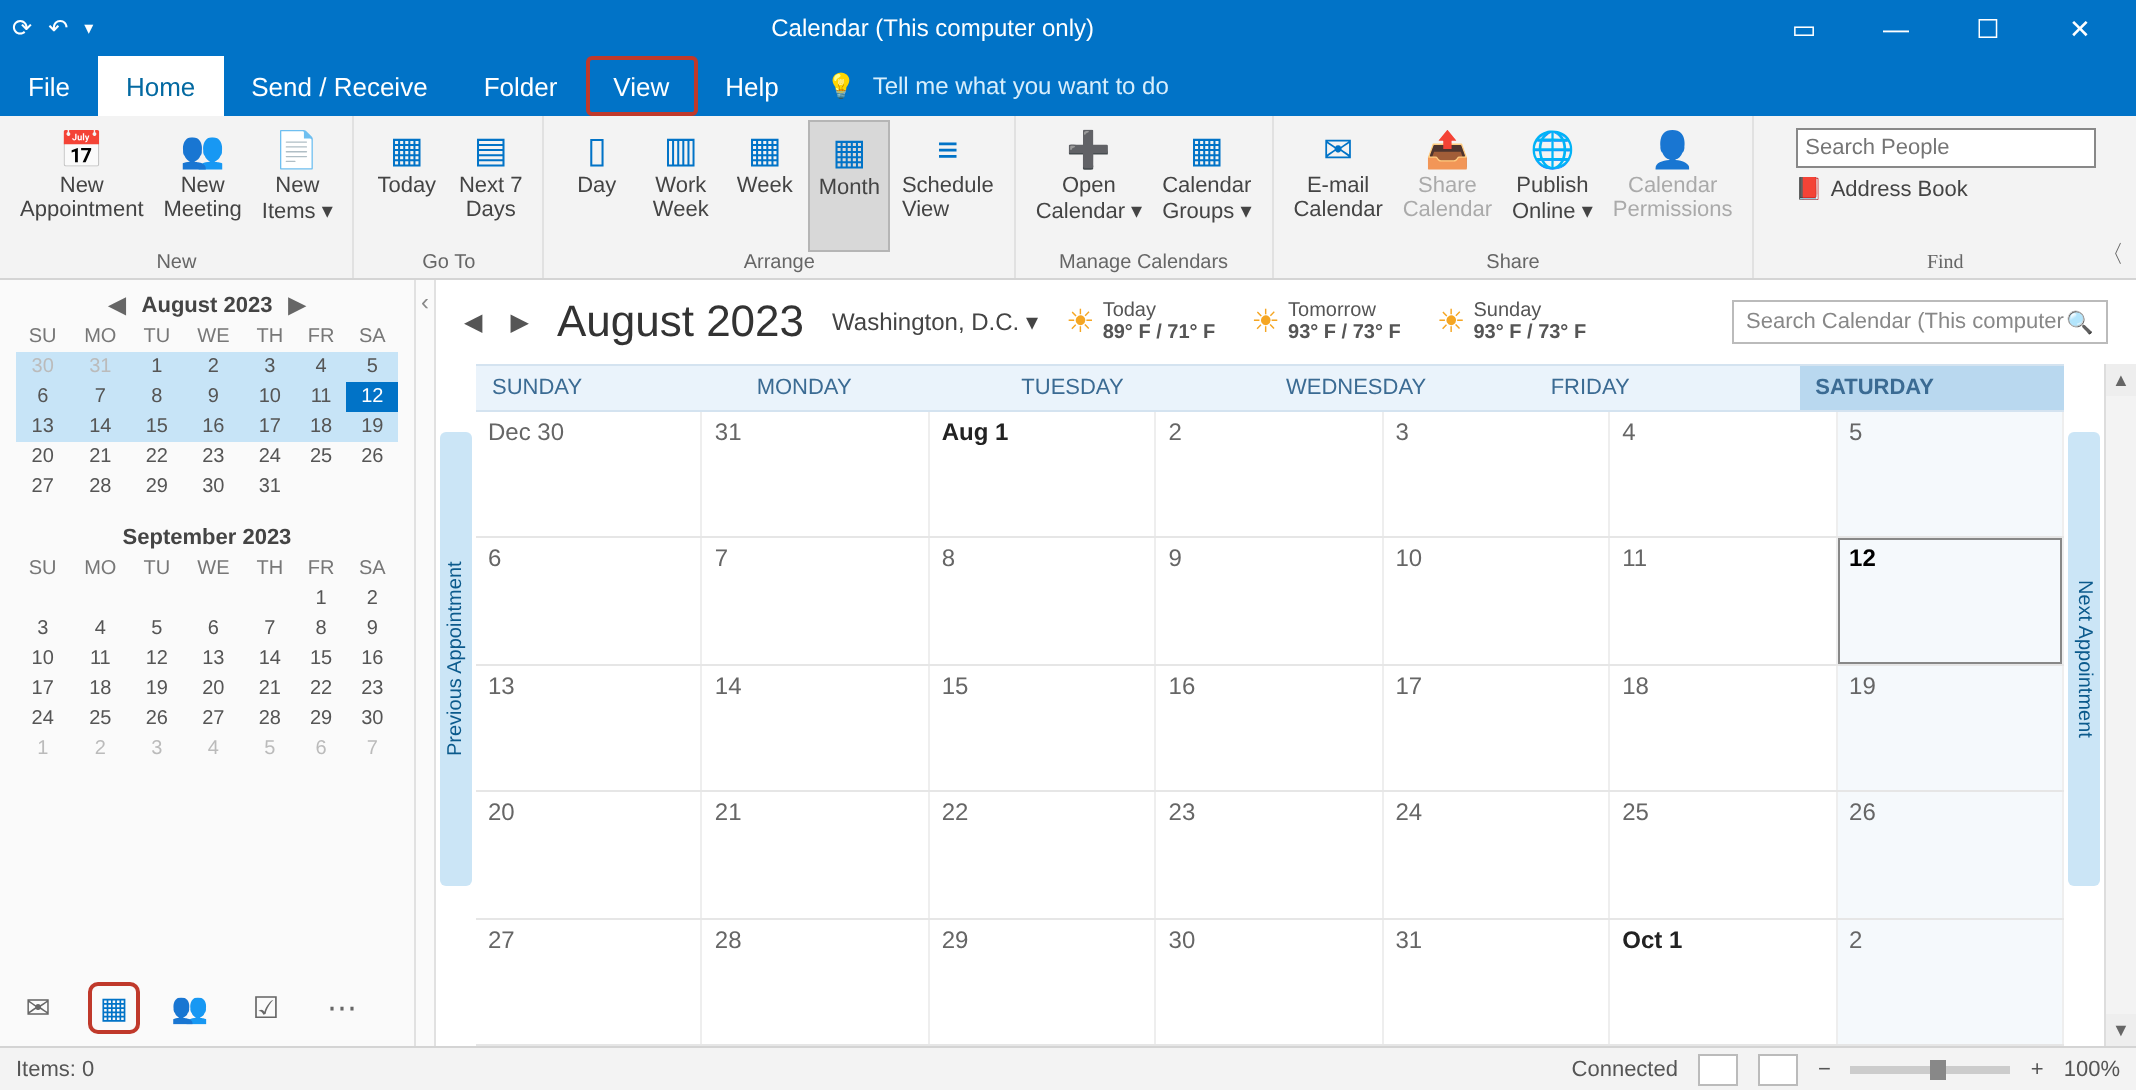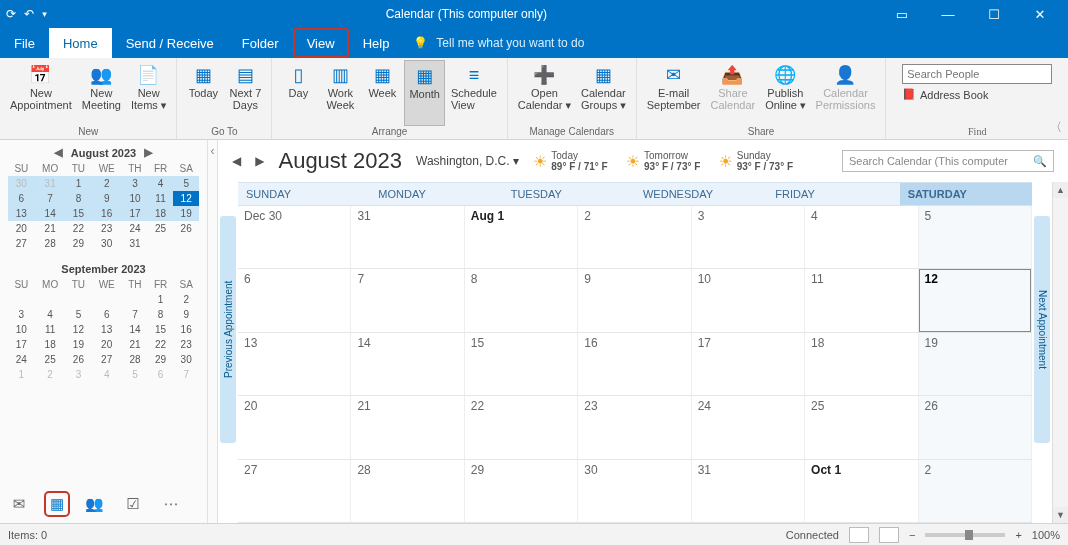--- a/index.html
+++ b/index.html
@@ -46,21 +46,21 @@
 
 .calarea { flex:1; display:flex; flex-direction:column; position:relative; }
 .handle { width:10px; background:#fafafa; border-right:1px solid #e1e1e1; display:flex; align-items:flex-start; justify-content:center; color:#888; cursor:pointer; padding-top:4px; }
 .calhdr { display:flex; align-items:center; gap:14px; padding:8px 14px; }
 .calhdr .navarr { font-size:12px; color:#555; cursor:pointer; }
 .calhdr .month { font-size:22px; color:#333; }
 .calhdr .loc { font-size:12px; color:#444; cursor:pointer; }
 .calhdr .wx { display:flex; gap:18px; align-items:center; font-size:10px; color:#555; }
 .calhdr .wx .w { display:flex; flex-direction:column; align-items:flex-start; }
 .calhdr .wx .sun { font-size:16px; color:#f5a623; margin-right:4px; }
-.calhdr .search { margin-left:auto; width:212px; height:22px; border:1px solid #bbb; display:flex; align-items:center; padding:0 6px; font-size:11px; color:#888; }
+.calhdr .search { margin-left:auto; width:188px; height:22px; border:1px solid #bbb; display:flex; align-items:center; padding:0 6px; font-size:11px; color:#888; }
 .calhdr .search .mag { margin-left:auto; color:#0173c7; cursor:pointer; }
 
 .gridwrap { flex:1; display:flex; position:relative; }
 .prevapt, .nextapt { width:16px; background:#cbe5f6; writing-mode:vertical-rl; transform:rotate(180deg); font-size:10px; color:#0b5a8c; display:flex; align-items:center; justify-content:center; cursor:pointer; border-radius:3px; margin:34px 2px 80px; }
 .nextapt { transform:none; }
 .grid { flex:1; display:flex; flex-direction:column; }
 .dayhdr { display:flex; background:#eaf3fb; border-top:1px solid #d4e3f0; border-bottom:1px solid #d4e3f0; }
 .dayhdr div { flex:1; padding:5px 8px; font-size:11px; color:#3b6b93; }
 .dayhdr div.sat { background:#b9d8ef; font-weight:600; }
 .weeks { flex:1; display:flex; flex-direction:column; }
@@ -184,21 +184,21 @@
 Groups ▾</span>
         </div>
     </div>
     <div class="lbl">Manage Calendars</div>
   </div>
   <div class="rgroup">
     <div class="row">
       <div class="rbtn">
           <div class="ric">✉</div>
           <span style="white-space:pre-line;text-align:center;">E-mail
-September</span>
+Calendar</span>
         </div>
       <div class="rbtn dim">
           <div class="ric">📤</div>
           <span style="white-space:pre-line;text-align:center;">Share
 Calendar</span>
         </div>
       <div class="rbtn">
           <div class="ric">🌐</div>
           <span style="white-space:pre-line;text-align:center;">Publish
 Online ▾</span>

